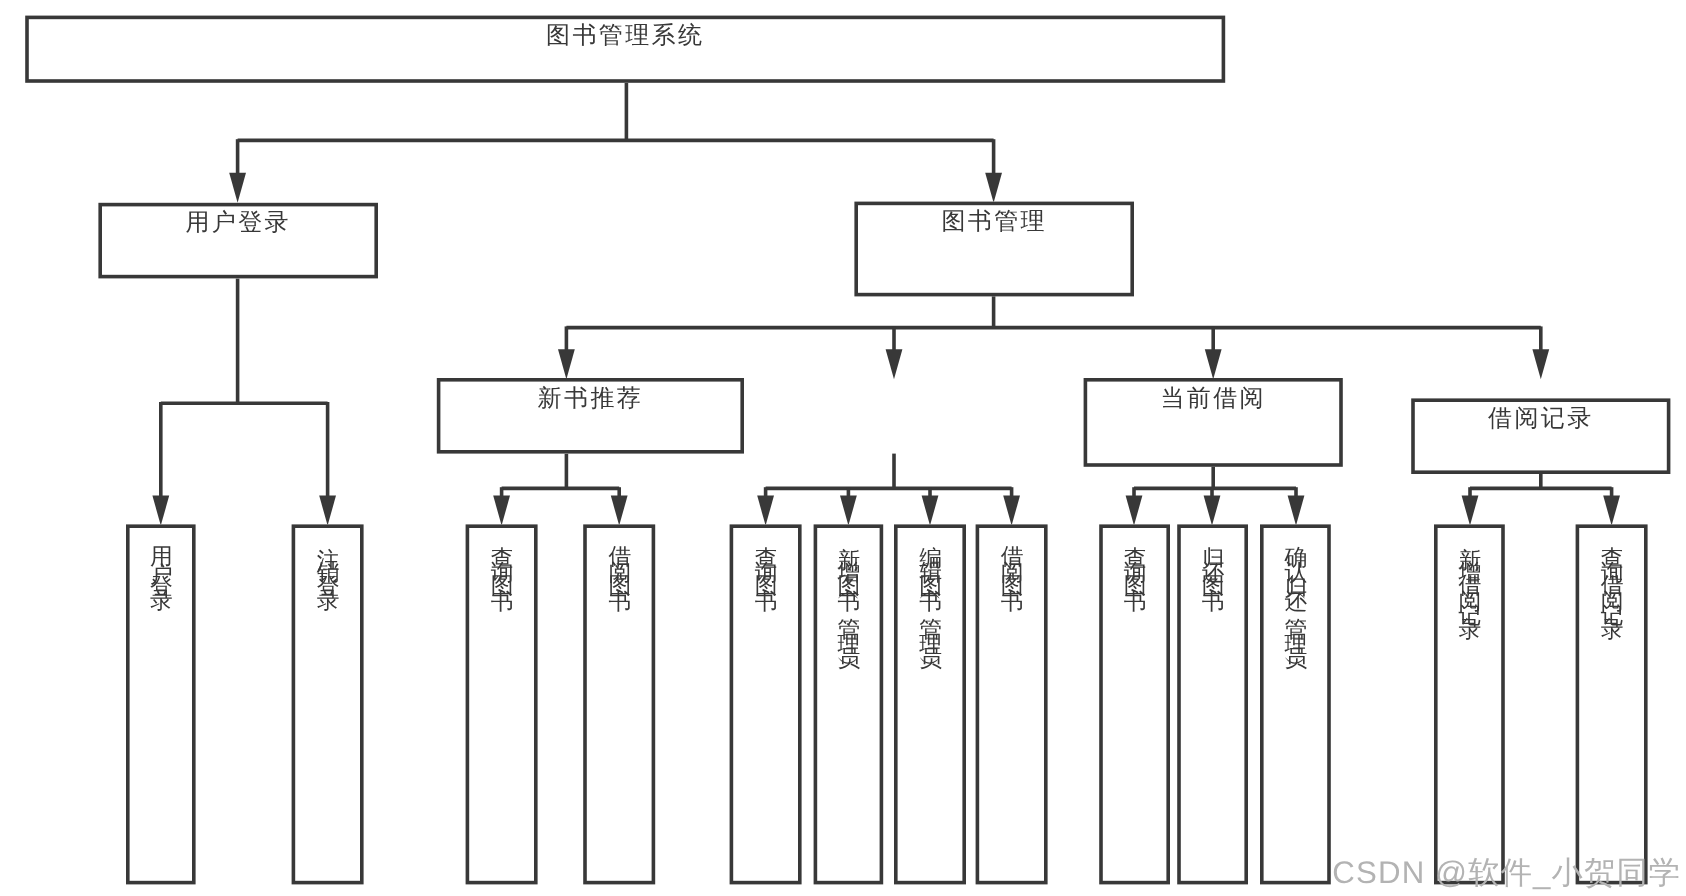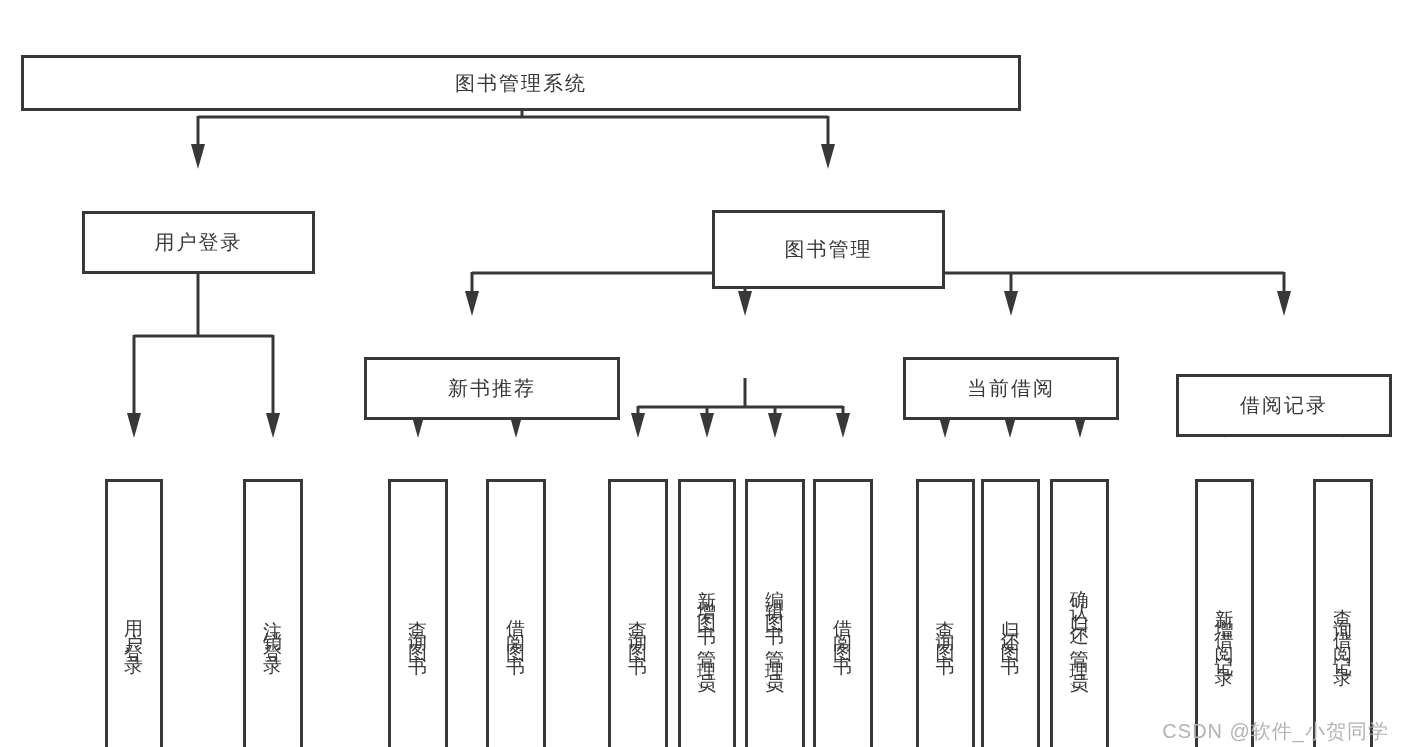--- a/index.html
+++ b/index.html
@@ -3,54 +3,54 @@
 <meta charset="utf-8">
 <style>
   html,body{margin:0;padding:0;background:#ffffff;}
   #canvas{
     position:relative;width:1405px;height:747px;background:#ffffff;overflow:hidden;
     font-family:"Liberation Sans","DejaVu Sans",sans-serif;color:#383838;
   }
   #wires{position:absolute;left:0;top:0;width:1405px;height:747px;}
   .box{
     position:absolute;box-sizing:border-box;border:3px solid #383838;background:#ffffff;
-    display:flex;align-items:center;justify-content:center;margin-top:42px;
+    display:flex;align-items:flex-start;justify-content:center;
   }
   .hlabel{font-size:20px;letter-spacing:2px;white-space:nowrap;}
   .vt{
     writing-mode:vertical-rl;text-orientation:mixed;
     font-size:19px;letter-spacing:12px;line-height:1;white-space:nowrap;
   }
   
   #n-root{left:21px;top:13px;width:1000px;height:56px;}
   
   #n-l2-0{left:82px;top:169px;width:233px;height:63px;}
   #n-l2-1{left:712px;top:168px;width:233px;height:79px;}
   
   #n-l3-0{left:364px;top:315px;width:256px;height:63px;}
   #n-l3-1{left:637px;top:315px;width:216px;height:63px;}
-  #n-l3-2{left:903px;top:315px;width:216px;height:63px;}
+  #n-l3-2{left:903px;top:315px;width:216px;height:74px;}
   #n-l3-3{left:1176px;top:332px;width:216px;height:63px;}
   
   .leaf{top:437px;height:300px;}
   #n-leaf-0{left:105px;width:58px;}
   #n-leaf-1{left:243px;width:60px;}
   #n-leaf-2{left:388px;width:60px;}
   #n-leaf-3{left:486px;width:60px;}
   #n-leaf-4{left:608px;width:60px;}
   #n-leaf-5{left:678px;width:58px;}
   #n-leaf-6{left:745px;width:60px;}
   #n-leaf-7{left:813px;width:60px;}
   #n-leaf-8{left:916px;width:59px;}
   #n-leaf-9{left:981px;width:59px;}
   #n-leaf-10{left:1050px;width:59px;}
   #n-leaf-11{left:1195px;width:59px;}
   #n-leaf-12{left:1313px;width:60px;}
   #watermark{
-    position:absolute;right:16px;bottom:2px;font-size:20px;color:#b3b3b3;
+    position:absolute;right:4px;bottom:2px;font-size:26px;color:#b3b3b3;
     letter-spacing:1px;white-space:nowrap;z-index:5;
   }
 </style>
 </head>
 <body>
 
 <div id="canvas">
 
   <svg id="wires" viewBox="0 0 1405 747" xmlns="http://www.w3.org/2000/svg">
     <g stroke="#383838" stroke-width="3" fill="none">

